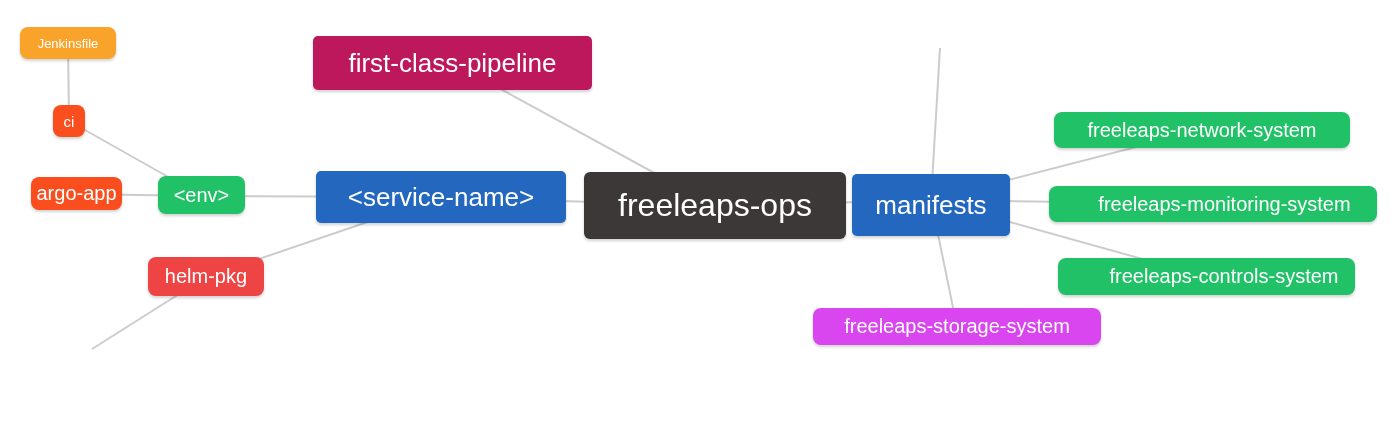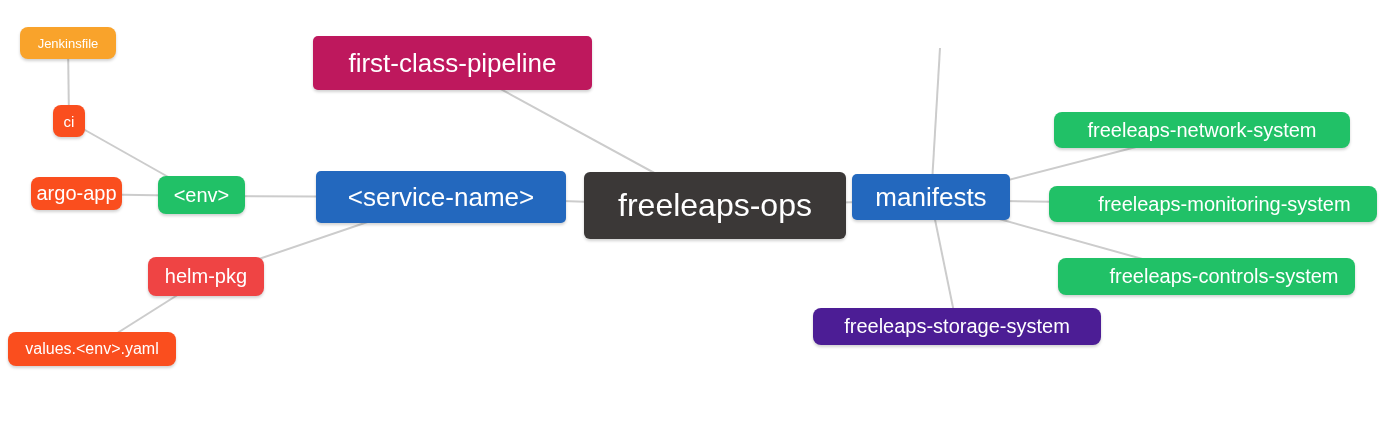--- a/index.html
+++ b/index.html
@@ -43,21 +43,21 @@
   
   #n-jenkinsfile          { left: 20px;   top: 27px;  width: 96px;  height: 32px; font-size: 13px; }
   #n-ci                   { left: 53px;   top: 105px; width: 32px;  height: 32px; font-size: 15px; text-align: center; }
   #n-argo-app             { left: 31px;   top: 177px; width: 91px;  height: 33px; font-size: 20px; }
   #n-env                  { left: 158px;  top: 176px; width: 87px;  height: 38px; font-size: 20px; }
   #n-helm-pkg             { left: 148px;  top: 257px; width: 116px; height: 39px; font-size: 20px; }
   #n-values-env-yaml      { left: 8px;    top: 332px; width: 168px; height: 34px; font-size: 16px; }
   #n-first-class-pipeline { left: 313px;  top: 36px;  width: 279px; height: 54px; font-size: 26px; border-radius: 5px; }
   #n-service-name         { left: 316px;  top: 171px; width: 250px; height: 52px; font-size: 26px; border-radius: 5px; }
   #n-freeleaps-ops        { left: 584px;  top: 172px; width: 262px; height: 67px; font-size: 32px; border-radius: 6px; }
-  #n-manifests            { left: 852px;  top: 174px; width: 158px; height: 46px; font-size: 26px; border-radius: 5px; }
+  #n-manifests            { left: 852px;  top: 174px; width: 158px; height: 62px; font-size: 26px; border-radius: 5px; }
   #n-devops-system        { left: 796px;  top: 30px;  width: 289px; height: 36px; font-size: 20px; }
   #n-network-system       { left: 1054px; top: 112px; width: 296px; height: 36px; font-size: 20px; }
   #n-monitoring-system    { left: 1049px; top: 186px; width: 328px; height: 36px; font-size: 20px; }
   #n-controls-system      { left: 1058px; top: 258px; width: 297px; height: 37px; font-size: 20px; padding-left: 35px; }
   #n-storage-system       { left: 813px;  top: 308px; width: 288px; height: 37px; font-size: 20px; }
 </style>
 </head>
 <body>
 
 <div class="canvas">
@@ -77,23 +77,22 @@
     <line class="edge" x1="931" y1="200" x2="1213" y2="204" style="stroke: rgb(204, 204, 204);"></line>
     <line class="edge" x1="931" y1="200" x2="1207" y2="277" style="stroke: rgb(204, 204, 204);"></line>
     <line class="edge" x1="931" y1="200" x2="957" y2="327" style="stroke: rgb(204, 204, 204);"></line>
   </svg>
 
   <div class="node" id="n-jenkinsfile" style="background: rgb(249, 163, 43);">Jenkinsfile</div>
   <div class="node" id="n-ci" style="background: rgb(250, 78, 30);">ci</div>
   <div class="node" id="n-argo-app" style="background: rgb(250, 78, 30);">argo-app</div>
   <div class="node" id="n-env" style="background: rgb(33, 193, 103);">&lt;env&gt;</div>
   <div class="node" id="n-helm-pkg" style="background: #ef4444;">helm-pkg</div>
-  <div class="node" id="n-values-env-yaml" style="background: rgb(250, 78, 30);">values.&lt;env&gt;.yaml</div>
   <div class="node" id="n-first-class-pipeline" style="background: #be185d;">first-class-pipeline</div>
   <div class="node" id="n-service-name" style="background: rgb(35, 104, 190);">&lt;service-name&gt;</div>
   <div class="node" id="n-freeleaps-ops" style="background: rgb(59, 56, 55);">freeleaps-ops</div>
   <div class="node" id="n-manifests" style="background: rgb(35, 104, 190);">manifests</div>
   <div class="node" id="n-network-system" style="background: rgb(33, 193, 103);">freeleaps-network-system</div>
   <div class="node" id="n-monitoring-system" style="background: rgb(33, 193, 103); padding-left: 23px;">freeleaps-monitoring-system</div>
   <div class="node" id="n-controls-system" style="background: rgb(33, 193, 103);">freeleaps-controls-system</div>
-  <div class="node" id="n-storage-system" style="background: #4c1d95;">freeleaps-storage-system</div>
+  <div class="node" id="n-storage-system" style="background: #d946ef;">freeleaps-storage-system</div>
 
 </div>
 
 </body></html>

